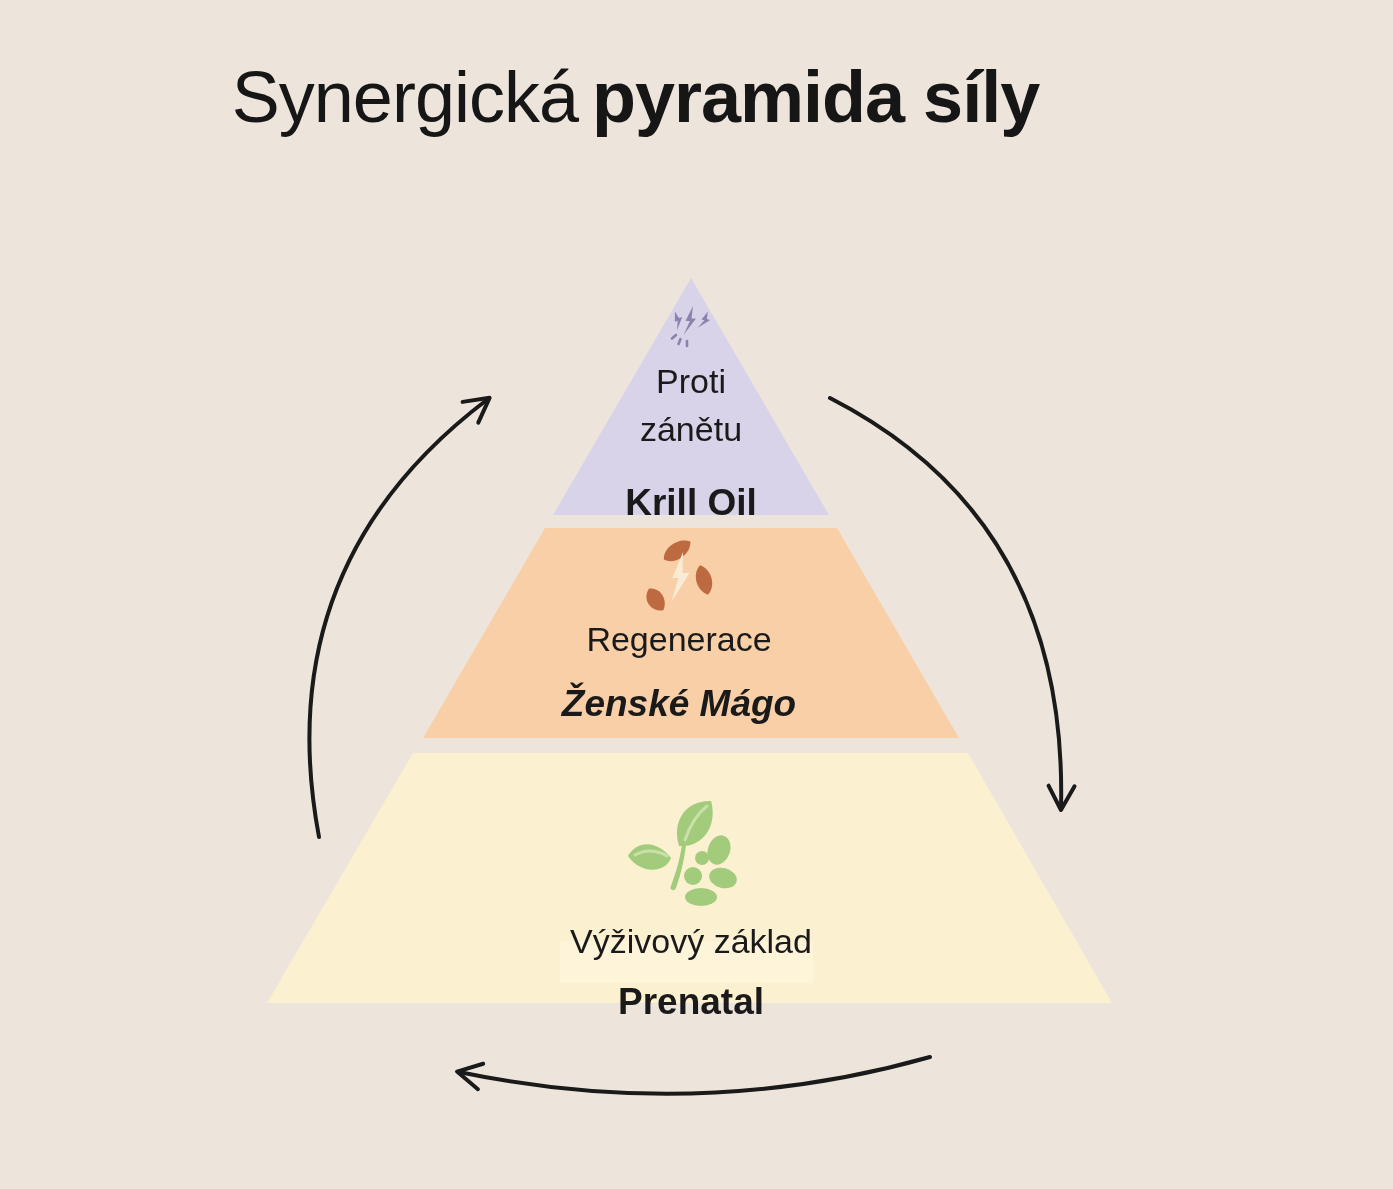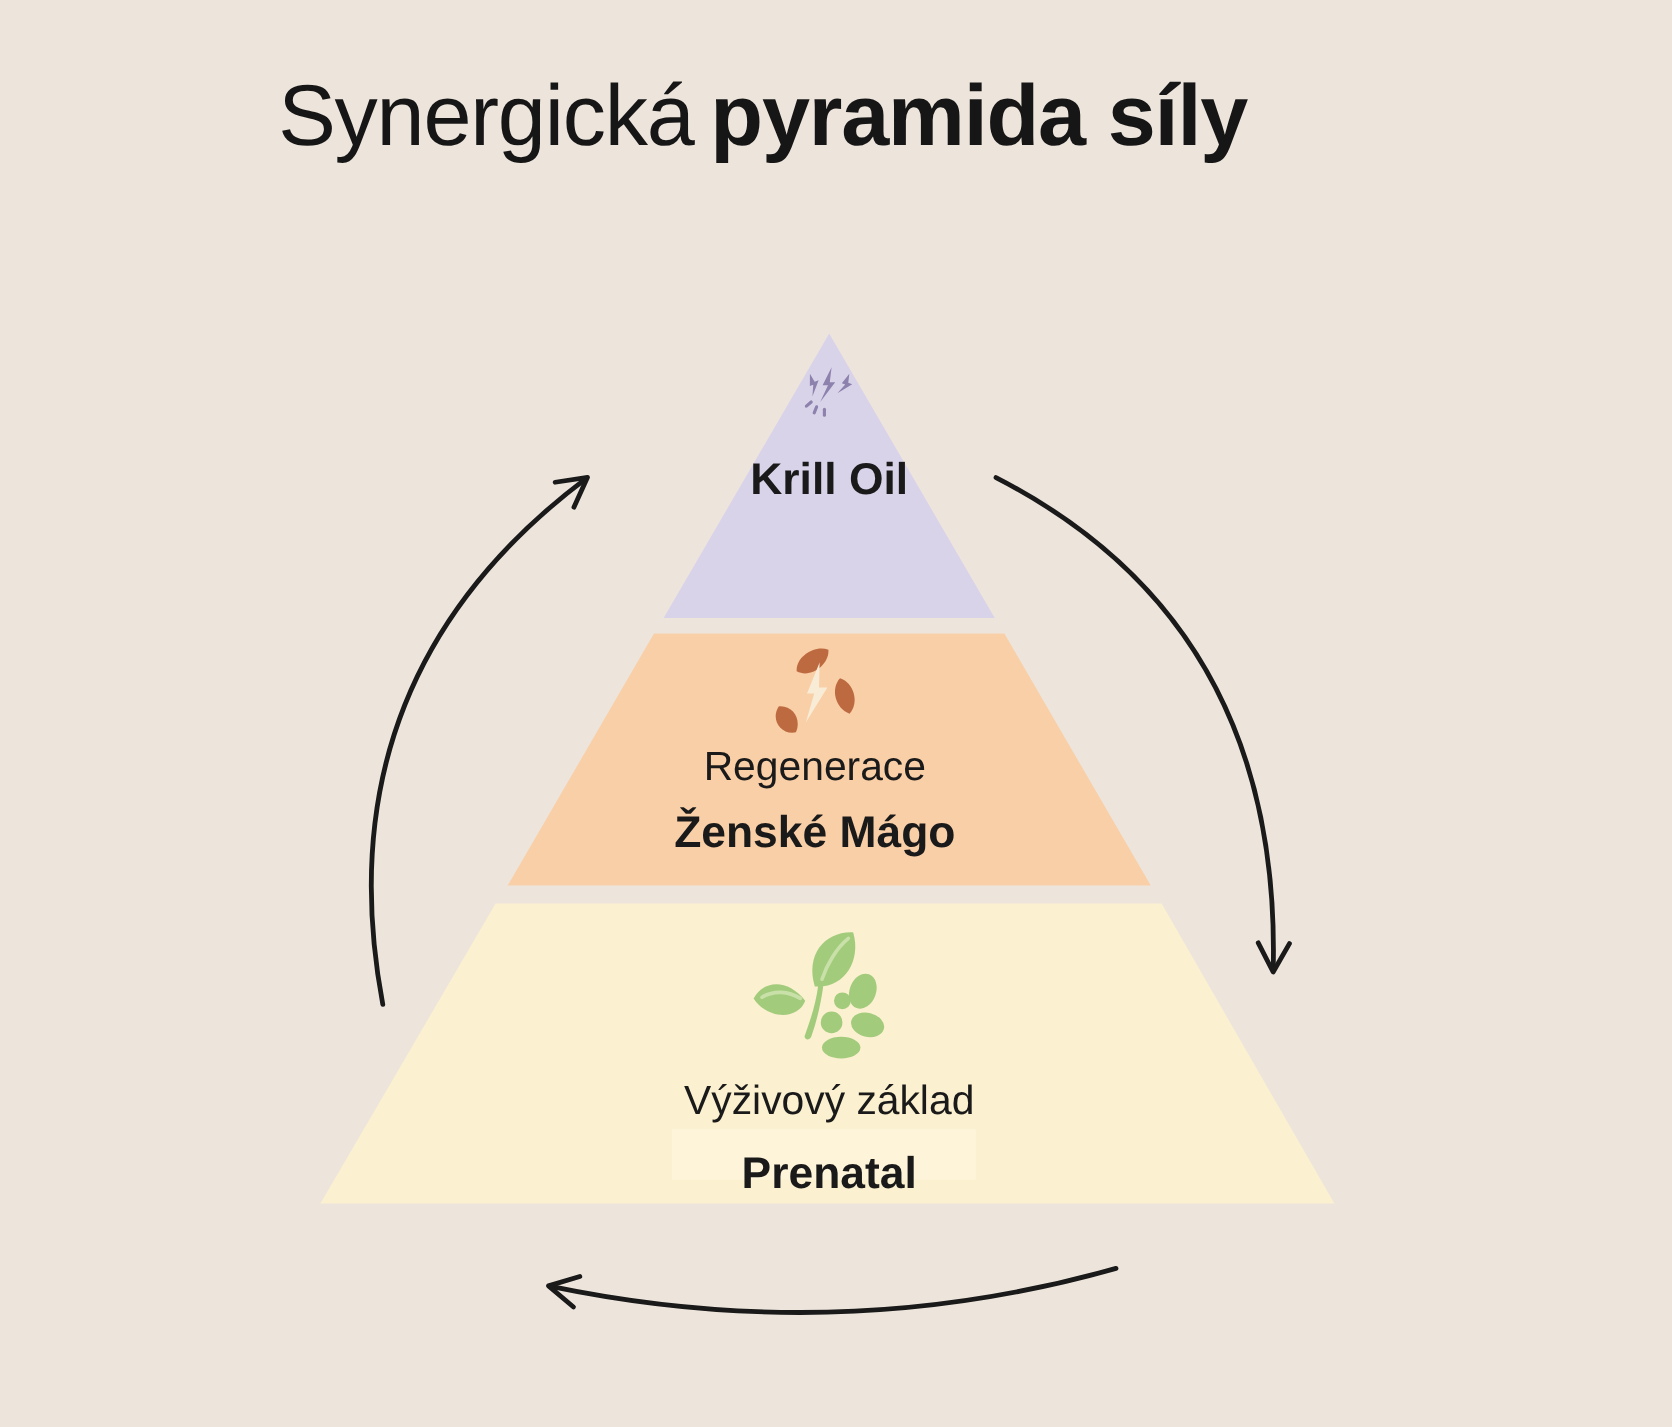--- a/index.html
+++ b/index.html
@@ -40,23 +40,23 @@
   .tier .icon { display: block; line-height: 0; }
   .tier .label   { font-size: 34px; font-weight: 400; line-height: 1.4; }
   .tier .product { font-size: 37px; font-weight: 700; line-height: 1.2; }
 
   .tier-top { left: 541px; top: 304px; width: 300px; }
   .tier-top .label { max-width: 170px; margin-top: 8px; }
   .tier-top .product { margin-top: 28px; }
 
   .tier-mid { left: 479px; top: 540px; width: 400px; }
   .tier-mid .label { margin-top: 4px; }
-  .tier-mid .product { margin-top: 8px; }
+  .tier-mid .product { margin-top: 18px; font-style: italic; }
 
-  .tier-bot { left: 441px; top: 772px; width: 500px; }
+  .tier-bot { left: 441px; top: 796px; width: 500px; }
   .tier-bot .label { margin-top: 10px; }
   .tier-bot .product { margin-top: 14px; }
 </style>
 </head>
 <body style="background: rgb(237, 229, 220);">
 
 <div class="scene">
 
   <h1 class="title"><span class="t-light">Synergická</span><span class="t-bold">pyramida síly</span></h1>
 
@@ -87,20 +87,21 @@
           <path d="M14 7 L10.5 16.5 L13.5 16.5 L9.5 25.5 L19 14.5 L15.5 14.5 Z" transform="rotate(-20 14 16)"></path>
           <path d="M41 7 L37.5 16.5 L40.5 16.5 L36.5 25.5 L46 14.5 L42.5 14.5 Z" transform="rotate(18 41 16)"></path>
         </g>
         <g fill="none" stroke="#8D82AD" stroke-width="2.6" stroke-linecap="round">
           <path d="M12 31 L8 34.5"></path>
           <path d="M16.5 35 L14.5 40"></path>
           <path d="M23 37 L23 42"></path>
         </g>
       </svg>
     </span>
+    <div class="label">Proti zánětu</div>
     <div class="product">Krill Oil</div>
   </div>
 
   <div class="tier tier-mid">
     <span class="icon">
       <svg width="86" height="72" viewBox="0 0 86 72">
         <g fill="#BE6A40">
           <path d="M26 16 C28 4 46 -2 56 5 C54 17 36 25 26 16 Z" transform="rotate(-14 41 10)"></path>
           <path d="M62 26 C74 28 81 44 74 54 C62 52 55 36 62 26 Z" transform="rotate(8 68 40)"></path>
           <path d="M14 48 C6 58 13 72 26 71 C32 61 26 48 14 48 Z" transform="rotate(-6 20 59)"></path>

